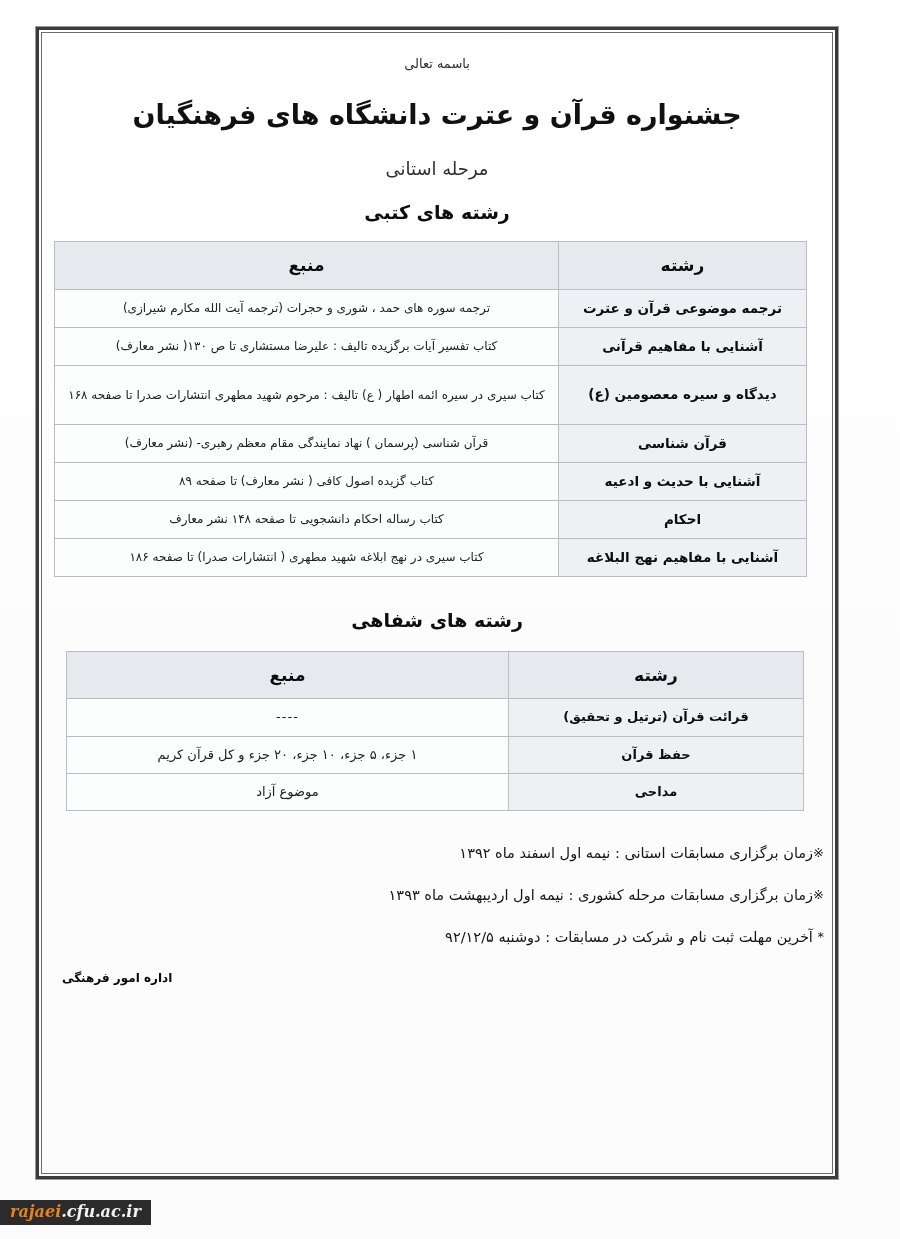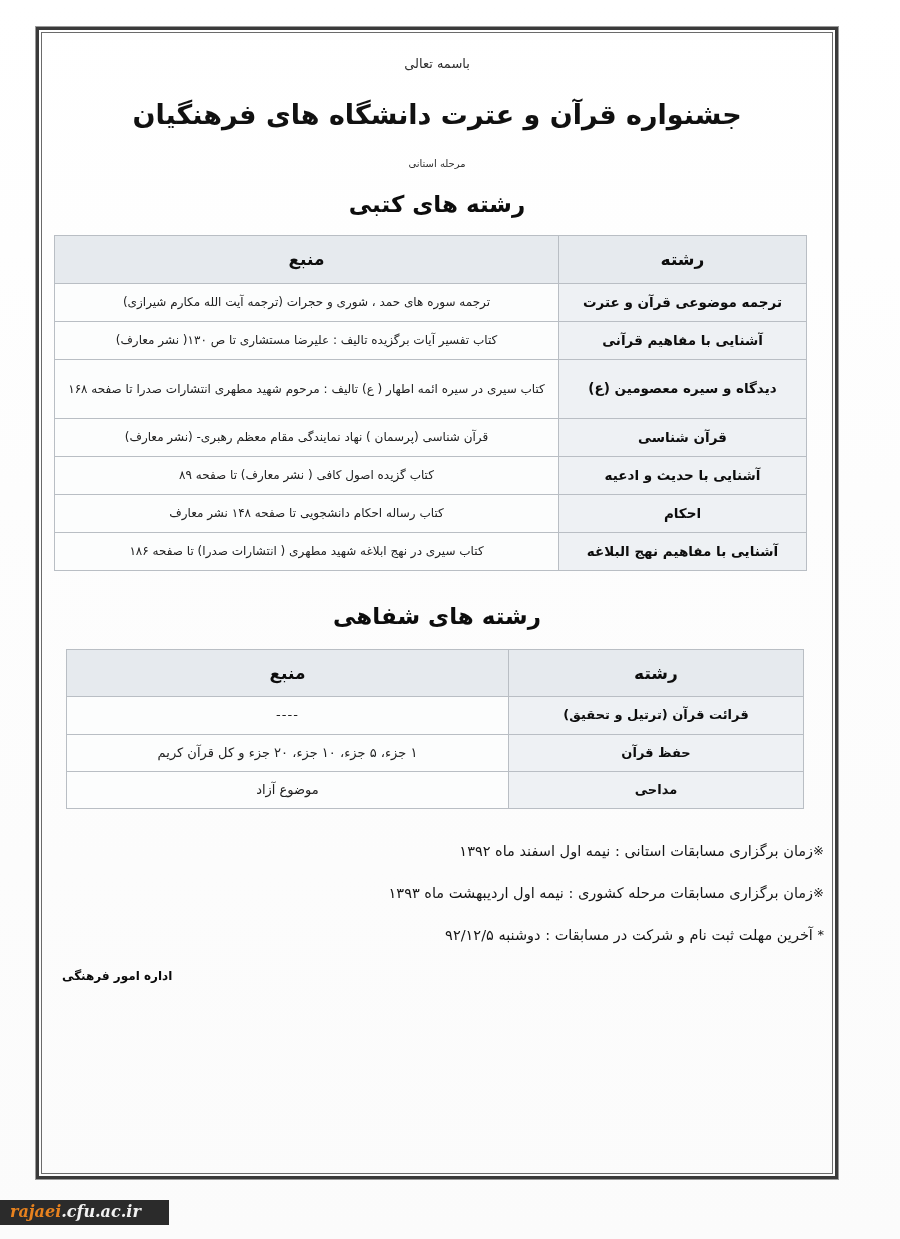--- a/index.html
+++ b/index.html
@@ -64,27 +64,27 @@
   .main-title {
     text-align: center;
     font-size: 27px;
     font-weight: bold;
     color: #111111;
     margin-top: 28px;
     letter-spacing: -0.3px;
   }
   .sub-stage {
     text-align: center;
-    font-size: 10px;
+    font-size: 18px;
     color: #2f2f2f;
     margin-top: 28px;
   }
   .section-title {
     text-align: center;
-    font-size: 23px;
+    font-size: 19px;
     font-weight: bold;
     color: #0d0d0d;
     margin-top: 22px;
   }
   .section-title.second {
     margin-top: 32px;
   }
 
   
   table {
@@ -177,21 +177,21 @@
     color: #0a0a0a;
     margin-left: 16px;
   }
 
   
   .watermark {
     position: absolute;
     left: 0;
     bottom: 14px;
     background: #2b2b2b;
-    padding: 4px 28px 5px 10px;
+    padding: 4px 10px 5px 10px;
     font-family: "DejaVu Serif", "Liberation Serif", serif;
     font-style: italic;
     font-weight: bold;
     font-size: 16px;
     direction: ltr;
     line-height: 1;
   }
   .wm-name { color: #e8821e; }
   .wm-domain { color: #f2f2f2; }
 </style>

